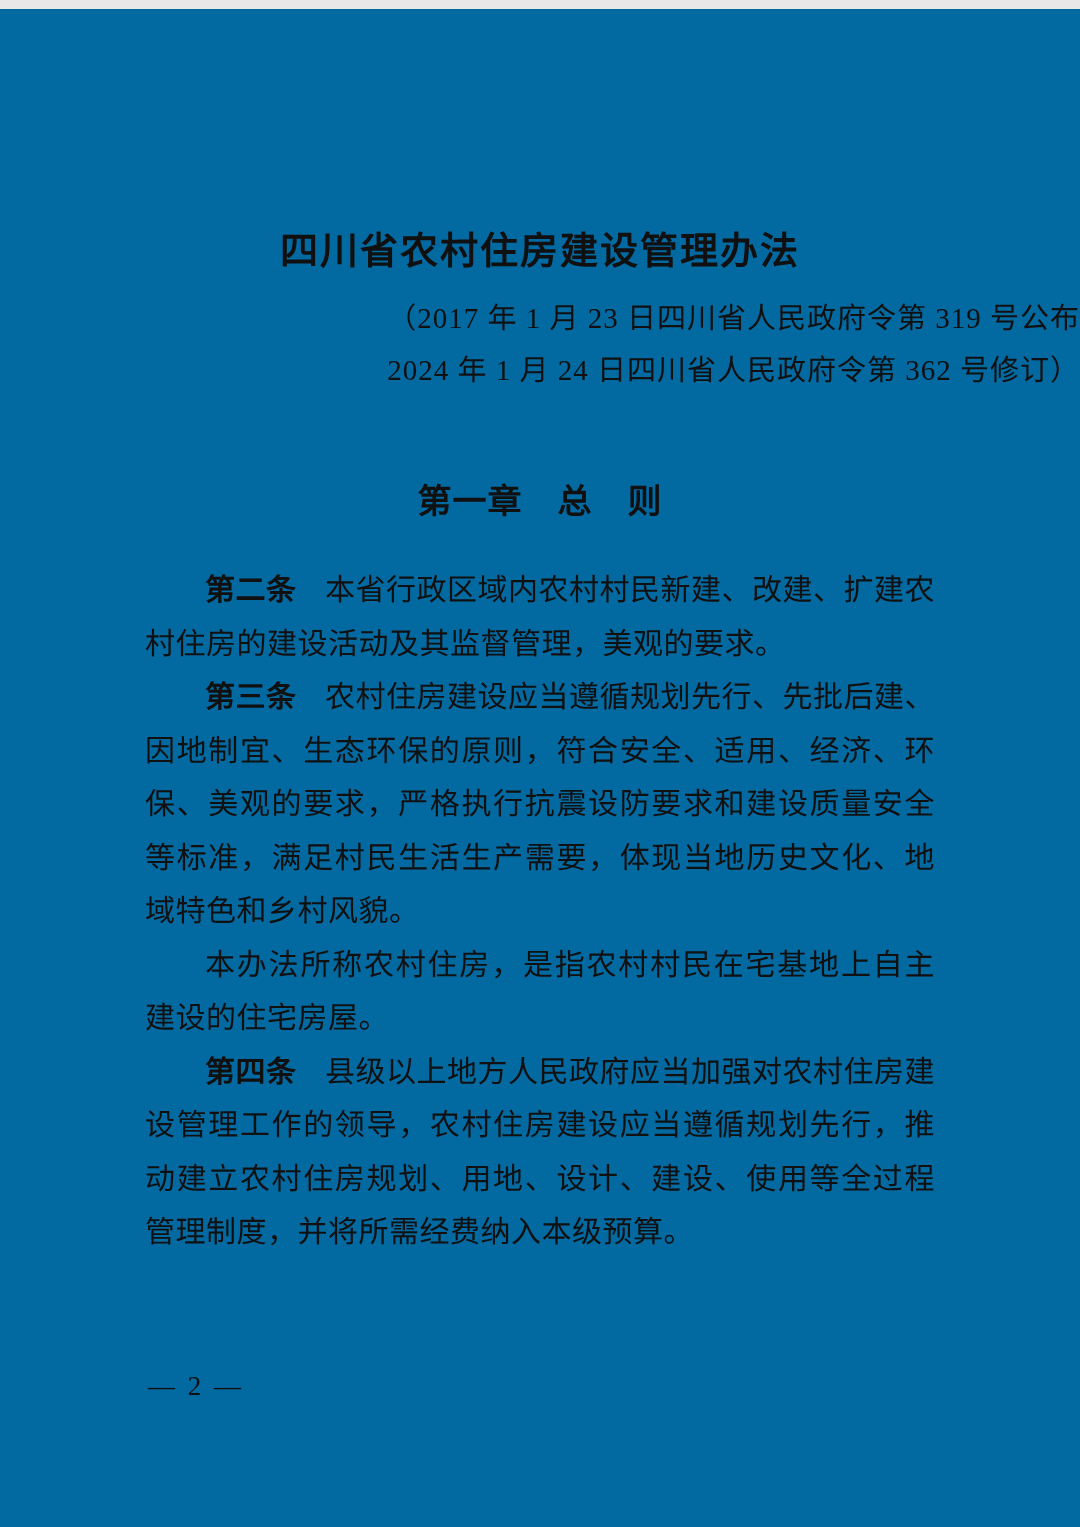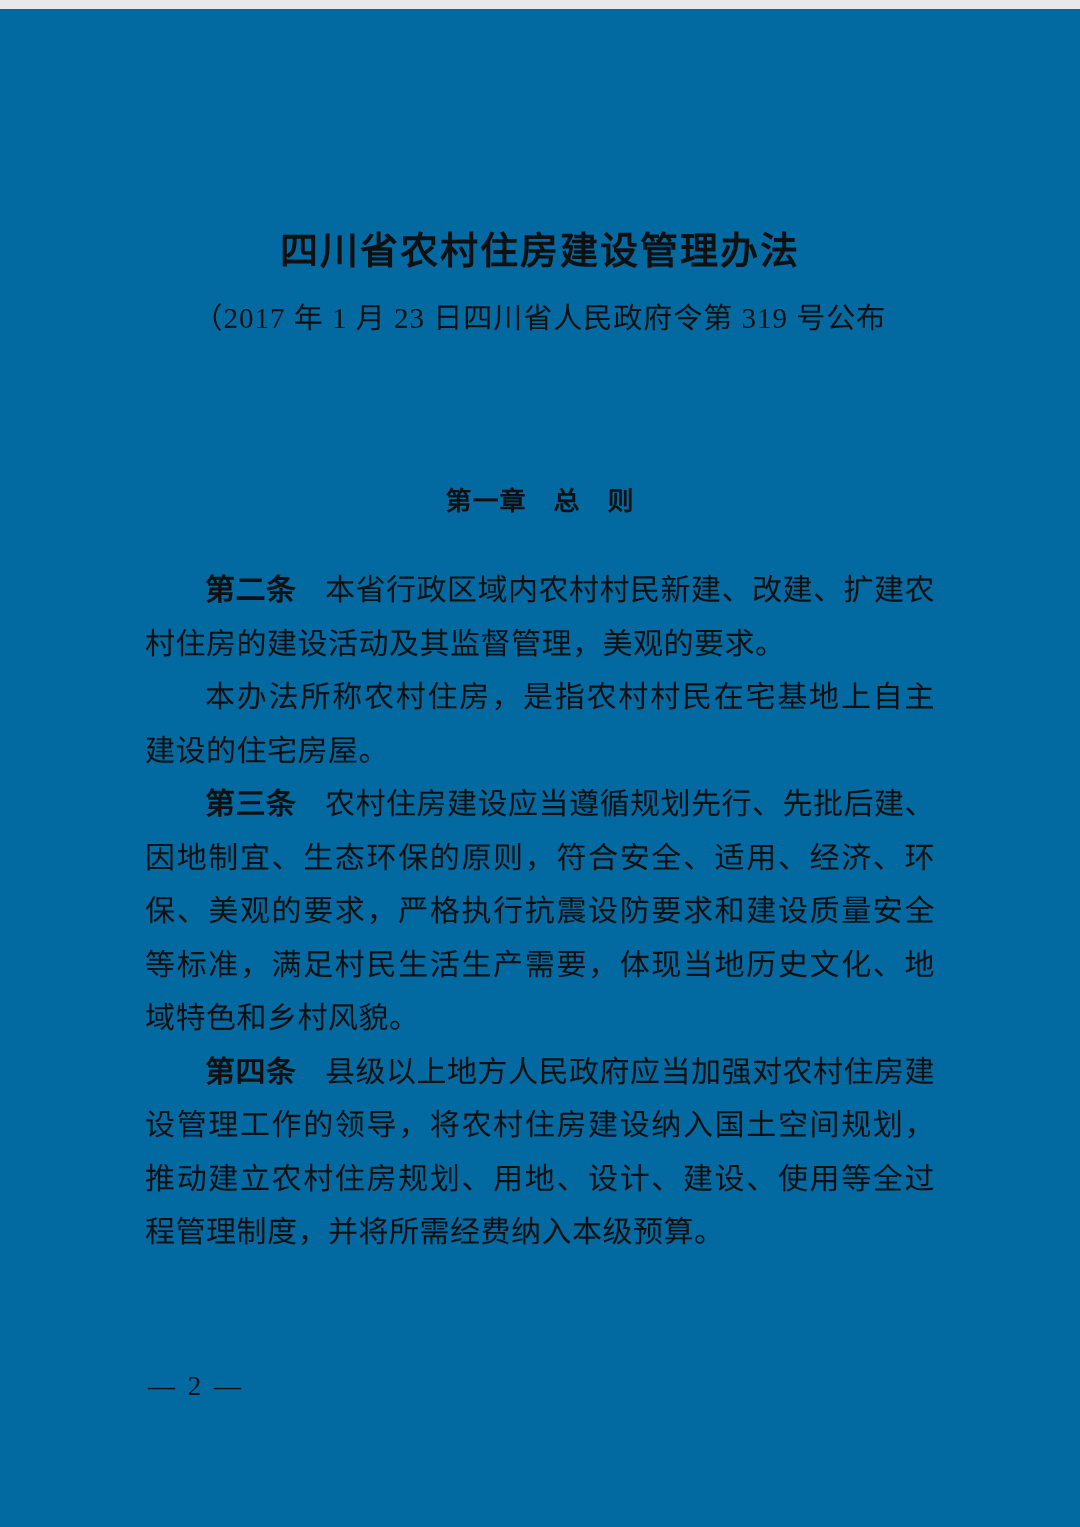--- a/index.html
+++ b/index.html
@@ -28,38 +28,38 @@
     font-weight: 700;
     font-size: 38px;
     line-height: 44px;
     letter-spacing: 2px;
   }
   .doc-subtitle {
     position: absolute;
     top: 283px;
     left: 0;
     width: 100%;
-    text-align: center;
+    text-align: right;
     font-size: 29px;
     letter-spacing: 1px;
   }
   .doc-subtitle p {
     margin: 0;
     line-height: 52px;
   }
   .chapter-heading {
     position: absolute;
     top: 472px;
     left: 0;
     width: 100%;
     margin: 0;
     text-align: center;
     font-family: "Liberation Sans", sans-serif;
     font-weight: 700;
-    font-size: 26px;
+    font-size: 34px;
     line-height: 40px;
     letter-spacing: 1px;
   }
   .doc-body {
     position: absolute;
     top: 554px;
     left: 145px;
     width: 790px;
     font-size: 30px;
     line-height: 53.5px;
@@ -89,41 +89,42 @@
 </style>
 </head>
 <body>
 
 <div class="page">
 
   <h1 class="doc-title">四川省农村住房建设管理办法</h1>
 
   <div class="doc-subtitle">
     <p>（2017 年 1 月 23 日四川省人民政府令第 319 号公布</p>
+    <p>2024 年 1 月 24 日四川省人民政府令第 362 号修订）</p>
   </div>
 
   <h2 class="chapter-heading">第一章　总　则</h2>
 
   <div class="doc-body">
 
 
     <p class="para">
       <span class="art-label">第二条</span><span class="art-text">本省行政区域内农村村民新建、改建、扩建农村住房的建设活动及其监督管理，美观的要求。</span>
     </p>
 
     <p class="para">
+      <span class="art-label">第三条</span><span class="art-text">农村住房建设应当遵循规划先行、先批后建、因地制宜、生态环保的原则，符合安全、适用、经济、环保、美观的要求，严格执行抗震设防要求和建设质量安全等标准，满足村民生活生产需要，体现当地历史文化、地域特色和乡村风貌。</span>
+    </p>
+
+    <p class="para">
       <span class="art-label"></span><span class="art-text">本办法所称农村住房，是指农村村民在宅基地上自主建设的住宅房屋。</span>
     </p>
 
     <p class="para">
-      <span class="art-label">第三条</span><span class="art-text">农村住房建设应当遵循规划先行、先批后建、因地制宜、生态环保的原则，符合安全、适用、经济、环保、美观的要求，严格执行抗震设防要求和建设质量安全等标准，满足村民生活生产需要，体现当地历史文化、地域特色和乡村风貌。</span>
-    </p>
-
-    <p class="para">
-      <span class="art-label">第四条</span><span class="art-text">县级以上地方人民政府应当加强对农村住房建设管理工作的领导，将农村住房建设纳入国土空间规划，推动建立农村住房规划、用地、设计、建设、使用等全过程管理制度，并将所需经费纳入本级预算。</span>
+      <span class="art-label">第四条</span><span class="art-text">县级以上地方人民政府应当加强对农村住房建设管理工作的领导，农村住房建设应当遵循规划先行，推动建立农村住房规划、用地、设计、建设、使用等全过程管理制度，并将所需经费纳入本级预算。</span>
     </p>
 
   </div>
 
   <div class="page-footer">
     <span>— 2 —</span>
   </div>
 
 </div>
 

